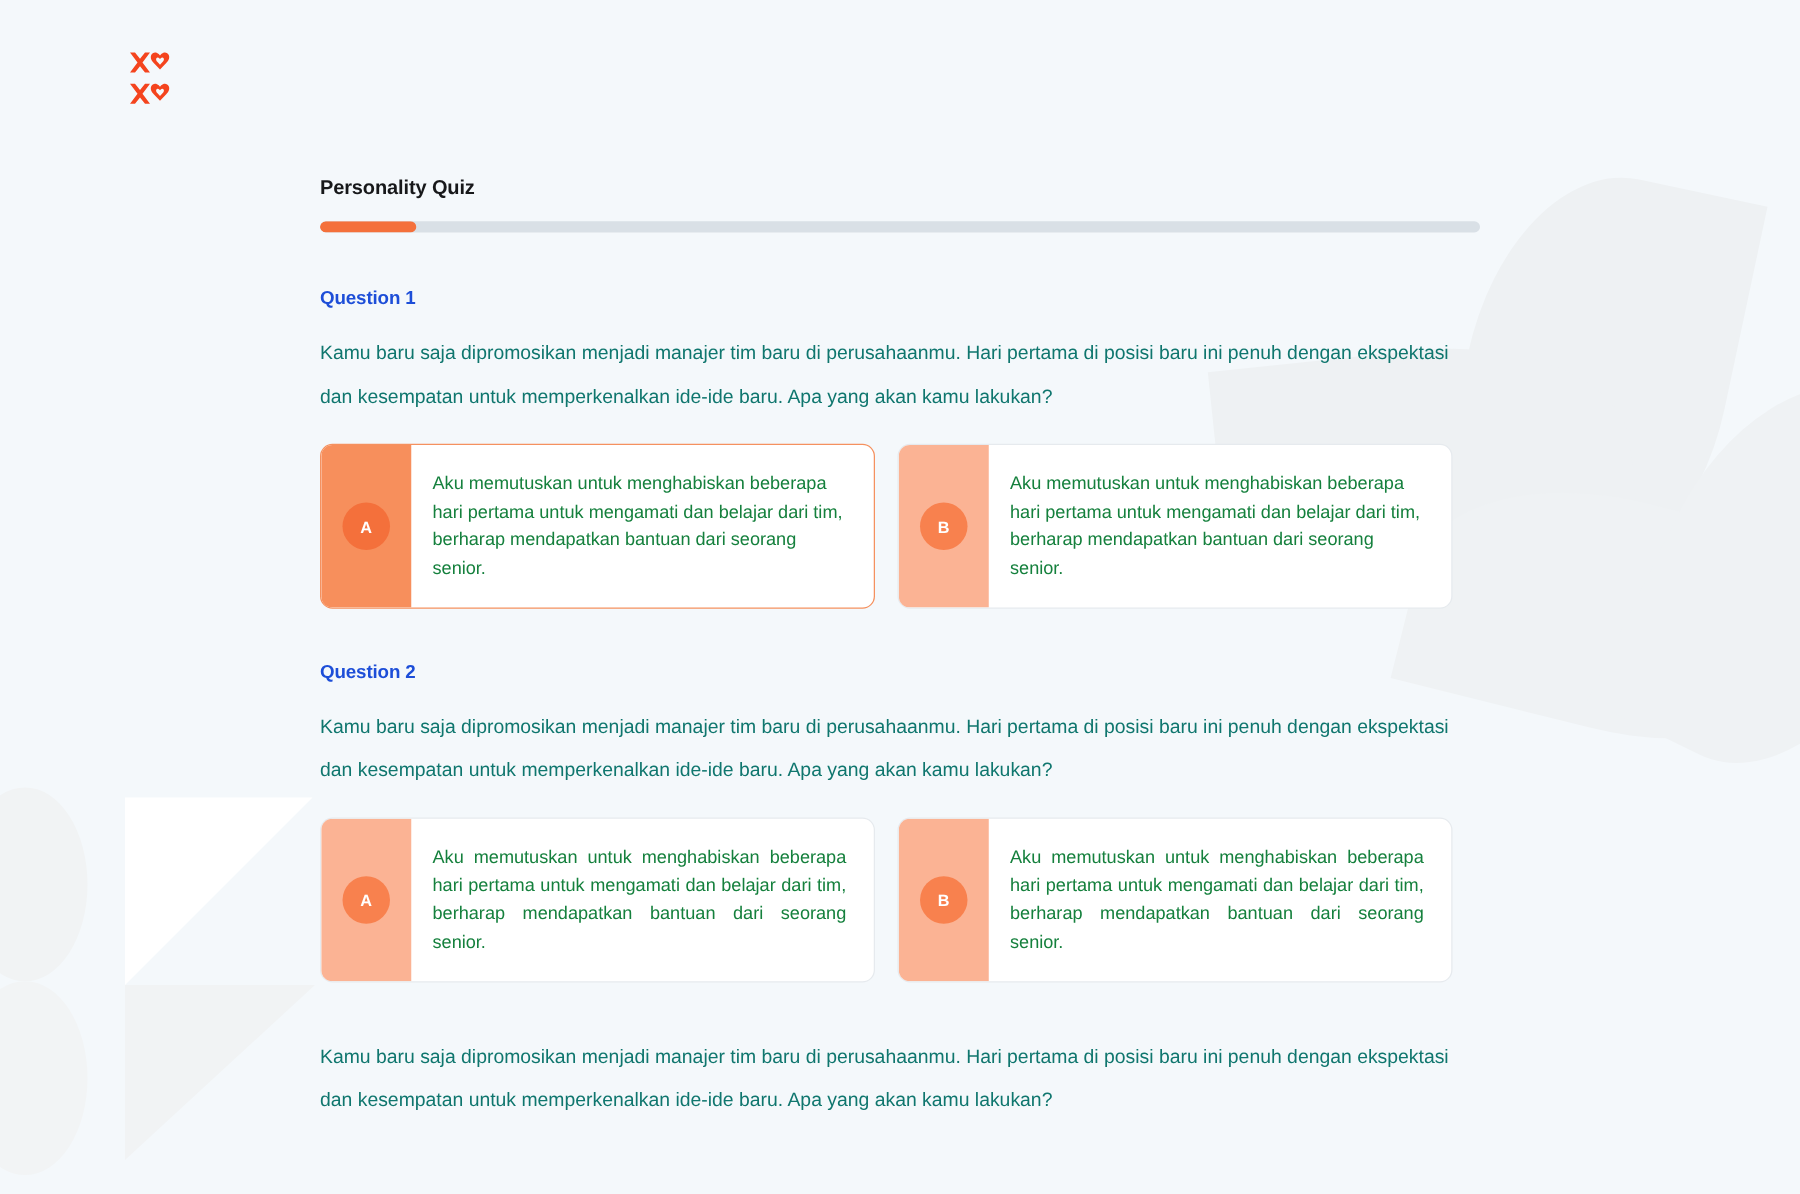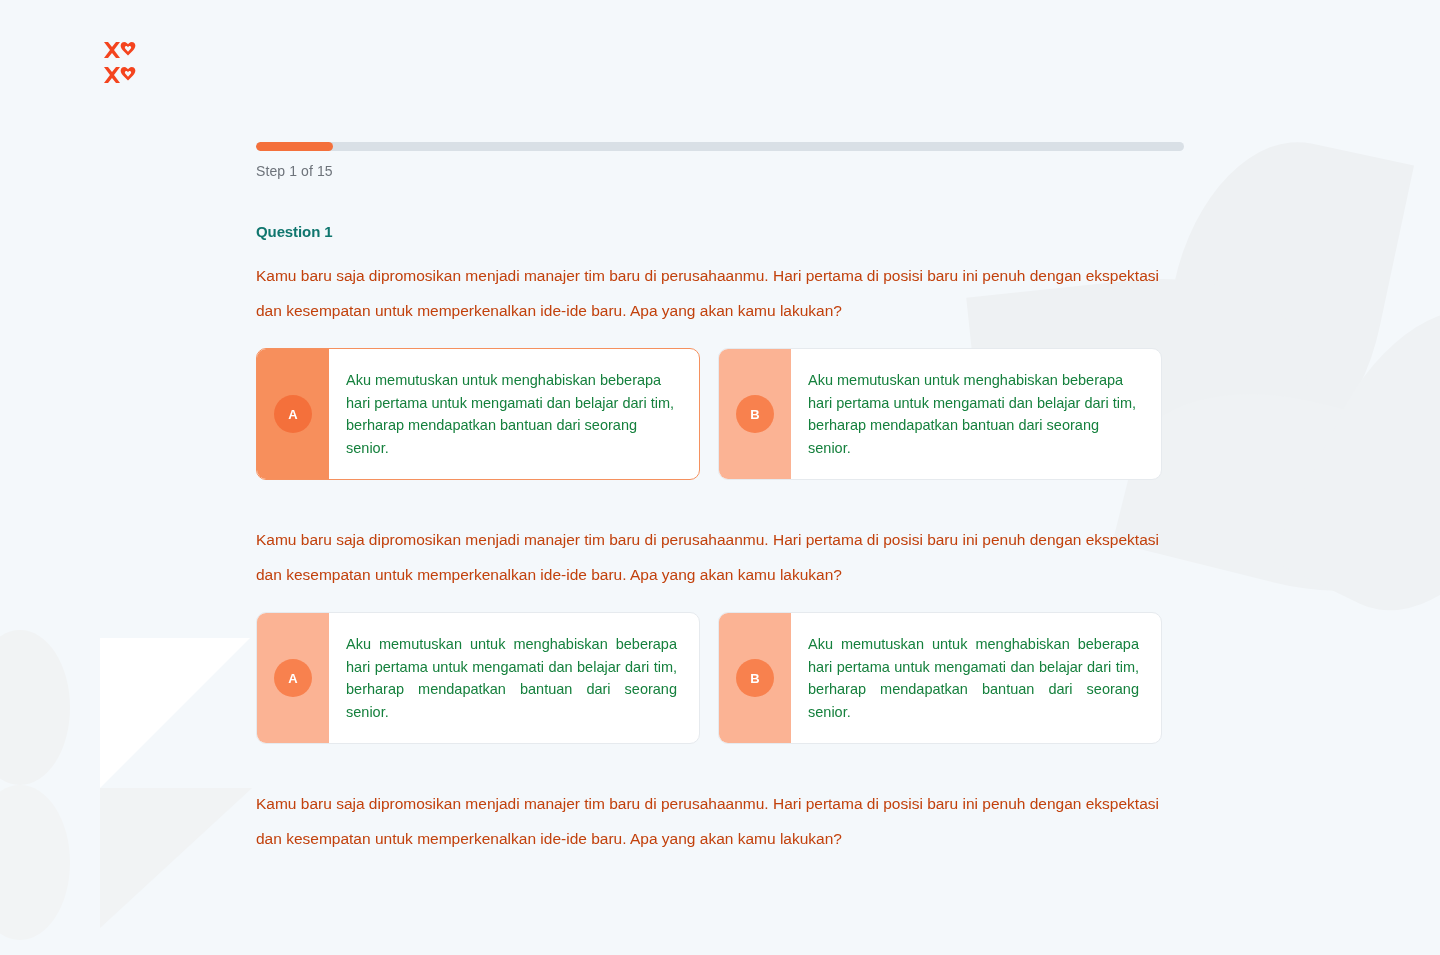--- a/index.html
+++ b/index.html
@@ -136,28 +136,28 @@
 
   
   .question-block {
     margin-top: 42px;
   }
   .question-block:first-of-type { margin-top: 44px; }
 
   .question-heading {
     font-size: 15px;
     font-weight: bold;
-    color: #0f766e;
+    color: #1d4ed8;
     margin-bottom: 18px;
     letter-spacing: -0.1px;
   }
 
   .question-text {
     font-size: 15.5px;
-    color: #c2410c;
+    color: #0f766e;
     line-height: 35px;
     max-width: 928px;
     margin-bottom: 20px;
   }
 
   .options-row {
     display: flex;
     gap: 18px;
   }
 
@@ -236,26 +236,26 @@
       <path d="M24 2.2 C22 0.2 19 0.6 18 3 C17 5.2 18.2 7.6 20 9.4 L25 14.6 L30 9.4 C31.8 7.6 33 5.2 32 3 C31 0.6 28 0.2 26 2.2 L25 3.3 Z M25 6.2 L25.6 5.5 C26.4 4.7 27.6 4.9 28 5.8 C28.4 6.7 27.9 7.7 27 8.6 L25 10.7 L23 8.6 C22.1 7.7 21.6 6.7 22 5.8 C22.4 4.9 23.6 4.7 24.4 5.5 Z"></path>
       <path d="M1 26 L5 26 L9 31 L13 26 L17 26 L11 34 L17 42 L13 42 L9 37 L5 42 L1 42 L7 34 Z"></path>
       <path d="M24 27.2 C22 25.2 19 25.6 18 28 C17 30.2 18.2 32.6 20 34.4 L25 39.6 L30 34.4 C31.8 32.6 33 30.2 32 28 C31 25.6 28 25.2 26 27.2 L25 28.3 Z M25 31.2 L25.6 30.5 C26.4 29.7 27.6 29.9 28 30.8 C28.4 31.7 27.9 32.7 27 33.6 L25 35.7 L23 33.6 C22.1 32.7 21.6 31.7 22 30.8 C22.4 29.9 23.6 29.7 24.4 30.5 Z"></path>
     </g>
   </svg>
 </div>
 
 <div class="page">
   <div class="content">
 
+    <div class="quiz-title">Personality Quiz</div>
 
     <div class="progress-track">
       <div class="progress-fill" style="width: 8.3%;"></div>
     </div>
 
-    <div class="step-label">Step 1 of 15</div>
 
     <div id="questions-container">
         <div class="question-block">
           <div class="question-heading">Question 1</div>
           <div class="question-text">Kamu baru saja dipromosikan menjadi manajer tim baru di perusahaanmu. Hari pertama di posisi baru ini penuh dengan ekspektasi dan kesempatan untuk memperkenalkan ide-ide baru. Apa yang akan kamu lakukan?</div>
           <div class="options-row">
             <div class="option-card selected">
               <div class="option-badge-panel">
                 <div class="option-badge">A</div>
               </div>
@@ -263,20 +263,21 @@
             </div>
             <div class="option-card">
               <div class="option-badge-panel">
                 <div class="option-badge">B</div>
               </div>
               <div class="option-text">Aku memutuskan untuk menghabiskan beberapa hari pertama untuk mengamati dan belajar dari tim, berharap mendapatkan bantuan dari seorang senior.</div>
             </div>
           </div>
         </div>
         <div class="question-block">
+          <div class="question-heading">Question 2</div>
           <div class="question-text">Kamu baru saja dipromosikan menjadi manajer tim baru di perusahaanmu. Hari pertama di posisi baru ini penuh dengan ekspektasi dan kesempatan untuk memperkenalkan ide-ide baru. Apa yang akan kamu lakukan?</div>
           <div class="options-row">
             <div class="option-card">
               <div class="option-badge-panel">
                 <div class="option-badge">A</div>
               </div>
               <div class="option-text justify">Aku memutuskan untuk menghabiskan beberapa hari pertama untuk mengamati dan belajar dari tim, berharap mendapatkan bantuan dari seorang senior.</div>
             </div>
             <div class="option-card">
               <div class="option-badge-panel">

